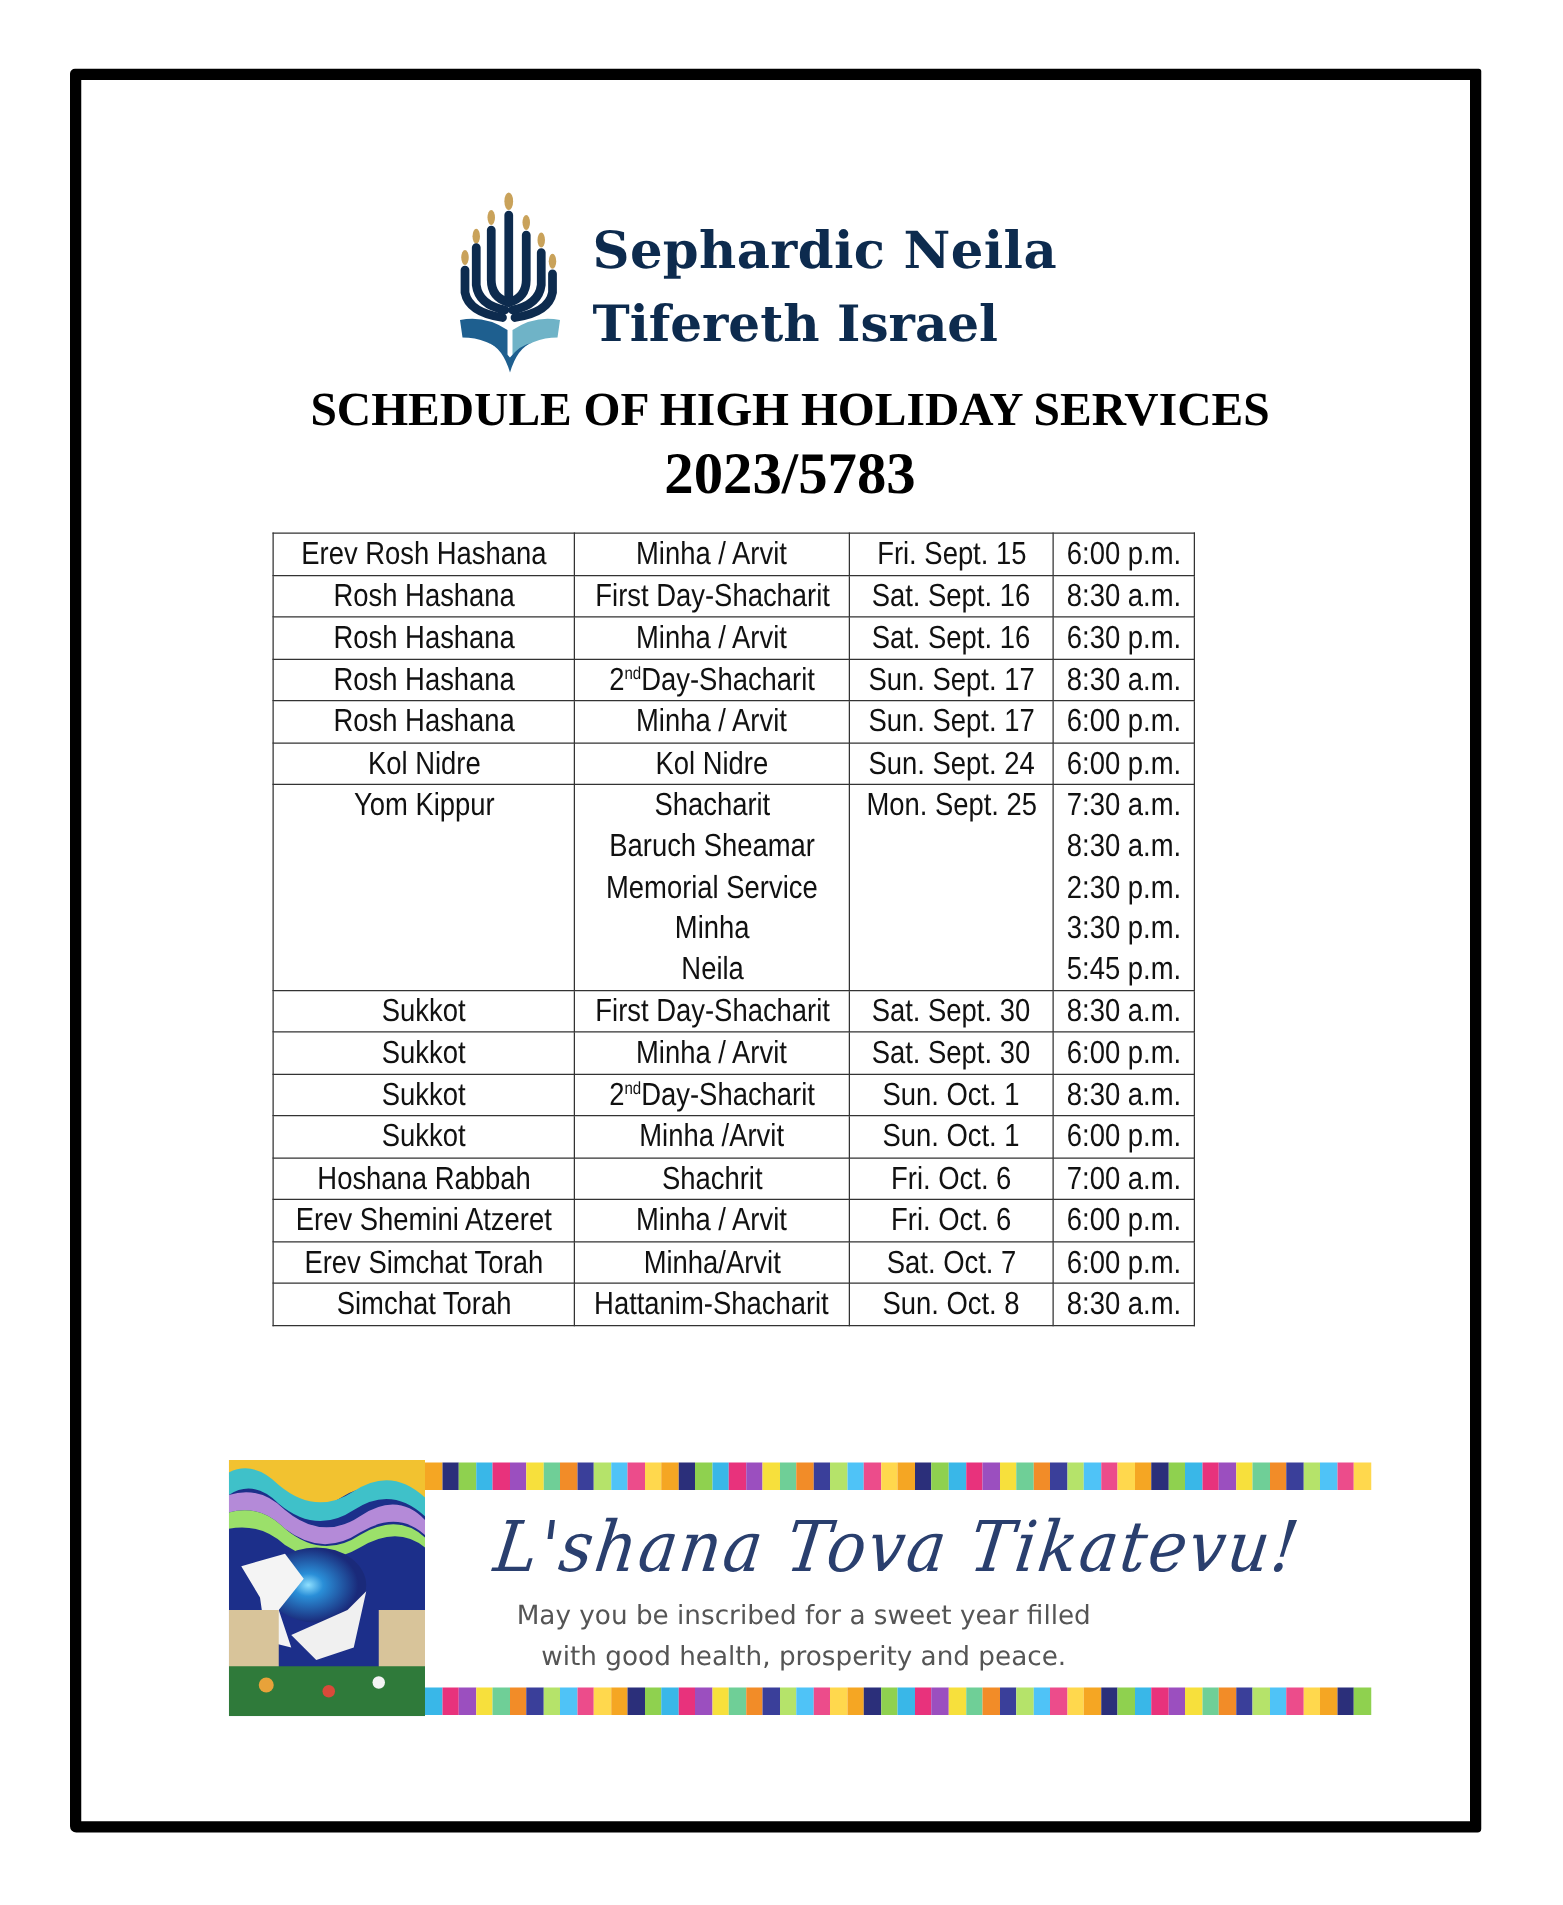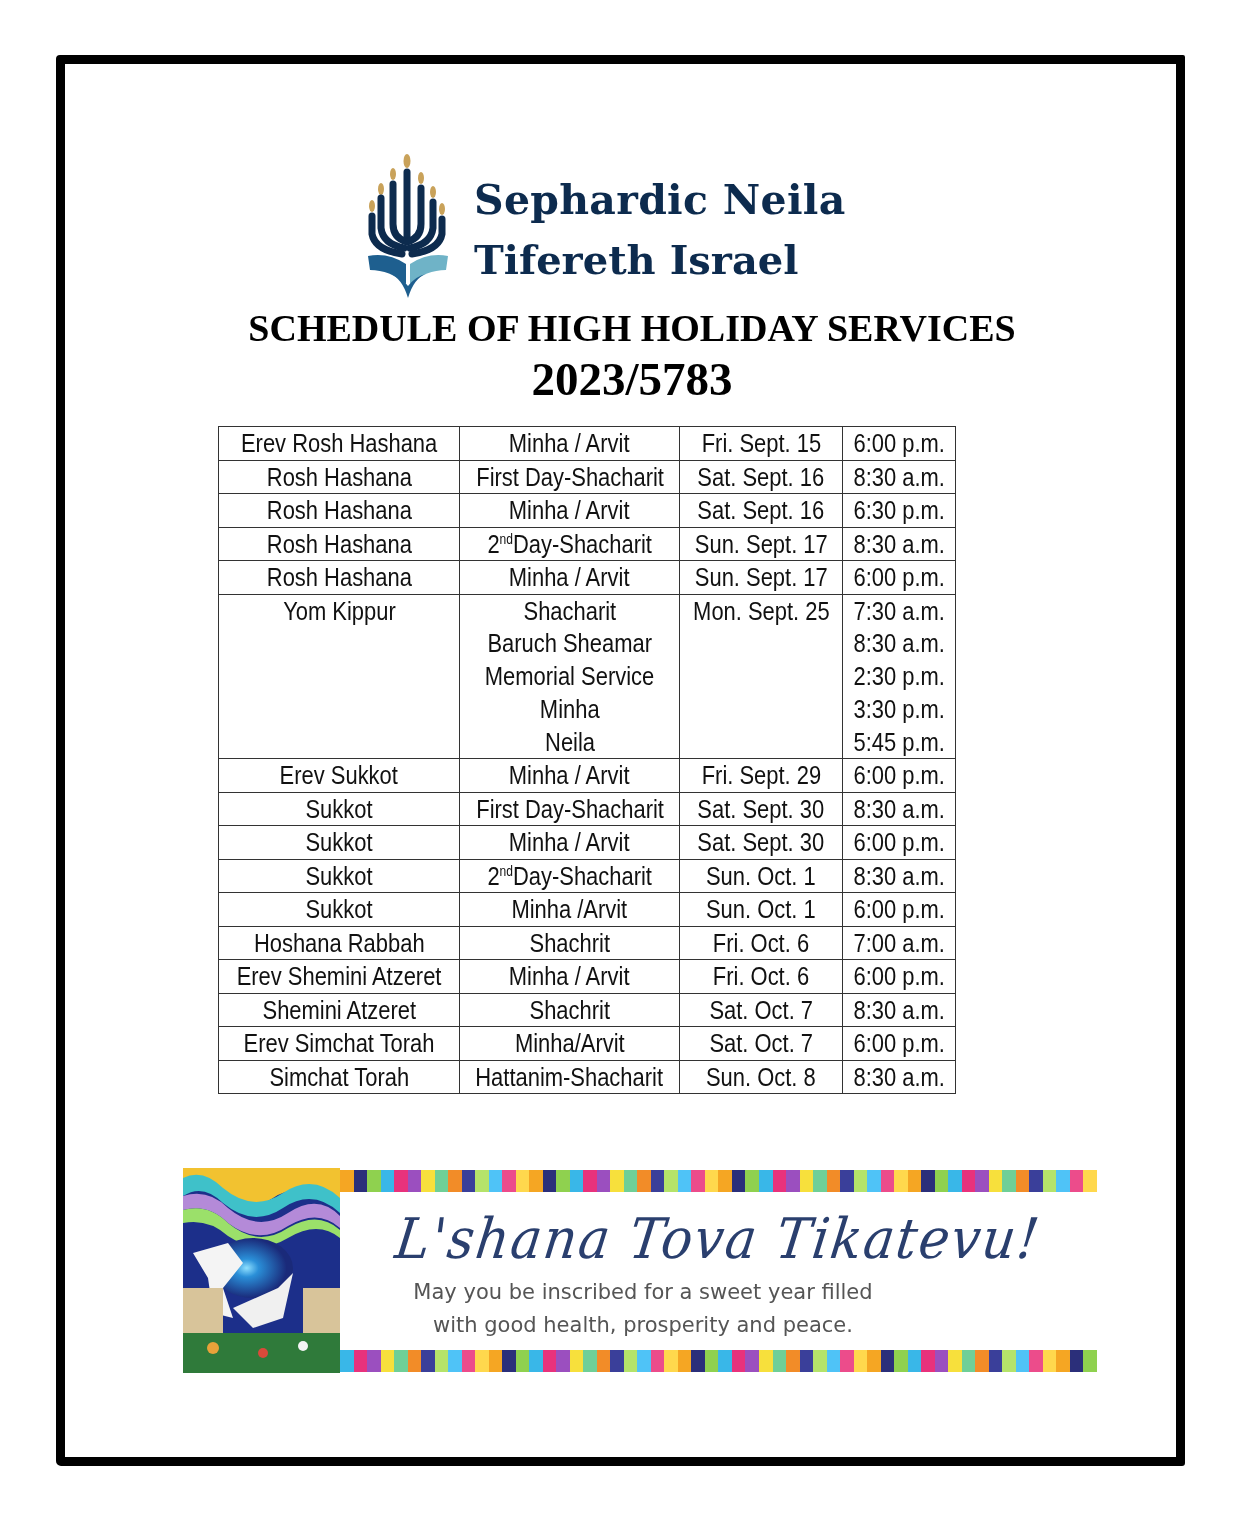--- a/index.html
+++ b/index.html
@@ -130,44 +130,44 @@
         <td class="c3"><span class="txt">Sun. Sept. 17</span></td>
         <td class="c4"><span class="txt">8:30 a.m.</span></td>
       </tr>
       <tr>
         <td class="c1"><span class="txt">Rosh Hashana</span></td>
         <td class="c2"><span class="txt"><span>Minha / Arvit</span></span></td>
         <td class="c3"><span class="txt">Sun. Sept. 17</span></td>
         <td class="c4"><span class="txt">6:00 p.m.</span></td>
       </tr>
       <tr>
+        <td class="c1"><span class="txt">Kol Nidre</span></td>
+        <td class="c2"><span class="txt"><span>Kol Nidre</span></span></td>
+        <td class="c3"><span class="txt">Sun. Sept. 24</span></td>
+        <td class="c4"><span class="txt">6:00 p.m.</span></td>
+      </tr>
+      <tr>
         <td class="c1"><span class="txt">Yom Kippur</span></td>
         <td class="c2">
           <span class="line"><span class="txt">Shacharit</span></span>
           <span class="line"><span class="txt">Baruch Sheamar</span></span>
           <span class="line"><span class="txt">Memorial Service</span></span>
           <span class="line"><span class="txt">Minha</span></span>
           <span class="line"><span class="txt">Neila</span></span>
         </td>
         <td class="c3"><span class="txt">Mon. Sept. 25</span></td>
         <td class="c4">
           <span class="line"><span class="txt">7:30 a.m.</span></span>
           <span class="line"><span class="txt">8:30 a.m.</span></span>
           <span class="line"><span class="txt">2:30 p.m.</span></span>
           <span class="line"><span class="txt">3:30 p.m.</span></span>
           <span class="line"><span class="txt">5:45 p.m.</span></span>
         </td>
       </tr>
       <tr>
-        <td class="c1"><span class="txt">Erev Sukkot</span></td>
-        <td class="c2"><span class="txt"><span>Minha / Arvit</span></span></td>
-        <td class="c3"><span class="txt">Fri. Sept. 29</span></td>
-        <td class="c4"><span class="txt">6:00 p.m.</span></td>
-      </tr>
-      <tr>
         <td class="c1"><span class="txt">Sukkot</span></td>
         <td class="c2"><span class="txt"><span>First Day-Shacharit</span></span></td>
         <td class="c3"><span class="txt">Sat. Sept. 30</span></td>
         <td class="c4"><span class="txt">8:30 a.m.</span></td>
       </tr>
       <tr>
         <td class="c1"><span class="txt">Sukkot</span></td>
         <td class="c2"><span class="txt"><span>Minha / Arvit</span></span></td>
         <td class="c3"><span class="txt">Sat. Sept. 30</span></td>
         <td class="c4"><span class="txt">6:00 p.m.</span></td>
@@ -188,26 +188,20 @@
         <td class="c1"><span class="txt">Hoshana Rabbah</span></td>
         <td class="c2"><span class="txt"><span>Shachrit</span></span></td>
         <td class="c3"><span class="txt">Fri. Oct. 6</span></td>
         <td class="c4"><span class="txt">7:00 a.m.</span></td>
       </tr>
       <tr>
         <td class="c1"><span class="txt">Erev Shemini Atzeret</span></td>
         <td class="c2"><span class="txt"><span>Minha / Arvit</span></span></td>
         <td class="c3"><span class="txt">Fri. Oct. 6</span></td>
         <td class="c4"><span class="txt">6:00 p.m.</span></td>
-      </tr>
-      <tr>
-        <td class="c1"><span class="txt">Shemini Atzeret</span></td>
-        <td class="c2"><span class="txt"><span>Shachrit</span></span></td>
-        <td class="c3"><span class="txt">Sat. Oct. 7</span></td>
-        <td class="c4"><span class="txt">8:30 a.m.</span></td>
       </tr>
       <tr>
         <td class="c1"><span class="txt">Erev Simchat Torah</span></td>
         <td class="c2"><span class="txt"><span>Minha/Arvit</span></span></td>
         <td class="c3"><span class="txt">Sat. Oct. 7</span></td>
         <td class="c4"><span class="txt">6:00 p.m.</span></td>
       </tr>
       <tr>
         <td class="c1"><span class="txt">Simchat Torah</span></td>
         <td class="c2"><span class="txt"><span>Hattanim-Shacharit</span></span></td>

